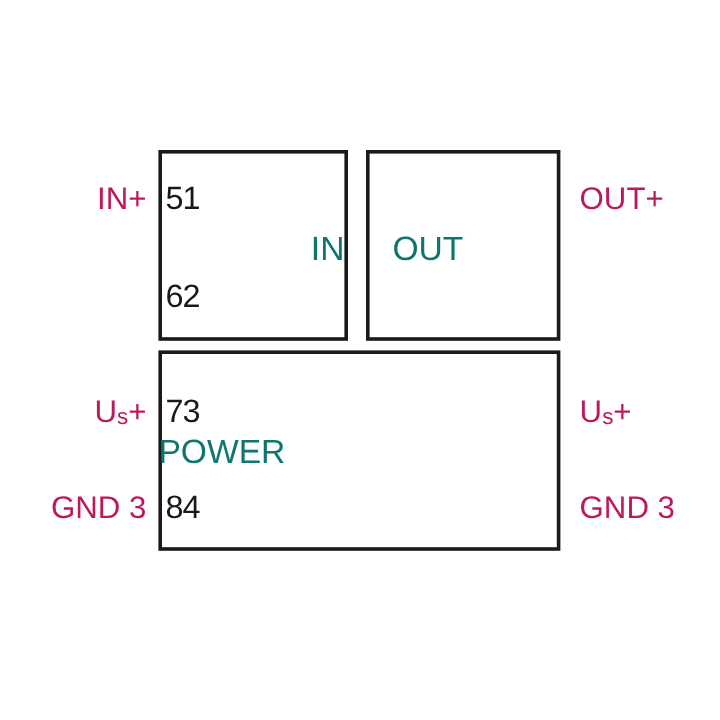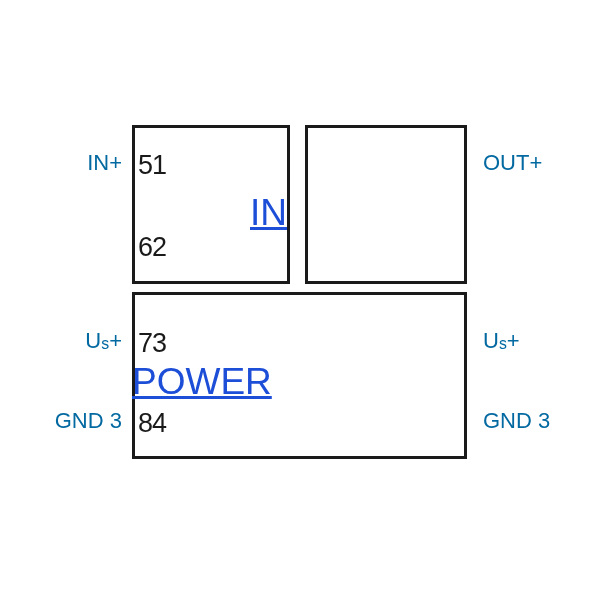--- a/index.html
+++ b/index.html
@@ -49,36 +49,35 @@
   
   #pin-3 { left: 152px; top: 330px; }
   #pin-4 { left: 152px; top: 410px; }
   
   #pin-7 { right: 447px; top: 330px; }
   #pin-8 { right: 447px; top: 410px; }
 
   
   .block-caption {
     position: absolute;
-    font-size: 37px;
+    font-size: 28px;
     line-height: 1;
-    color: #1d4ed8;
+    color: #0f766e;
     white-space: nowrap;
-    text-decoration: underline;
   }
   #caption-in    { right: 313px; top: 194px; text-align: right; }
   #caption-out   { left: 327px;  top: 194px; text-align: left; }
   #caption-power { left: 132px;  top: 363px; width: 335px; text-align: left; }
 
   
   .term-label {
     position: absolute;
-    font-size: 22px;
+    font-size: 26px;
     line-height: 1;
-    color: #0369a1;
+    color: #be185d;
     white-space: nowrap;
   }
   .term-label.left  { right: 478px; text-align: right; }
   .term-label.right { left: 483px;  text-align: center; }
 
   #label-in-plus  { top: 152px; }
   #label-gnd-1    { top: 233px; }
   #label-us-plus-l{ top: 330px; }
   #label-gnd-3-l  { top: 410px; }
 
@@ -98,20 +97,21 @@
 </head>
 <body>
 
 <div id="canvas">
 
   <div class="block" id="block-in"></div>
   <div class="block" id="block-out"></div>
   <div class="block" id="block-power"></div>
 
   <div class="block-caption" id="caption-in">IN</div>
+  <div class="block-caption" id="caption-out">OUT</div>
   <div class="block-caption" id="caption-power">POWER</div>
 
   <div class="pin-num pin-left" id="pin-1">1</div>
   <div class="pin-num pin-left" id="pin-2">2</div>
   <div class="pin-num pin-left" id="pin-3">3</div>
   <div class="pin-num pin-left" id="pin-4">4</div>
   <div class="pin-num pin-right" id="pin-5">5</div>
   <div class="pin-num pin-right" id="pin-6">6</div>
   <div class="pin-num pin-right" id="pin-7">7</div>
   <div class="pin-num pin-right" id="pin-8">8</div>

